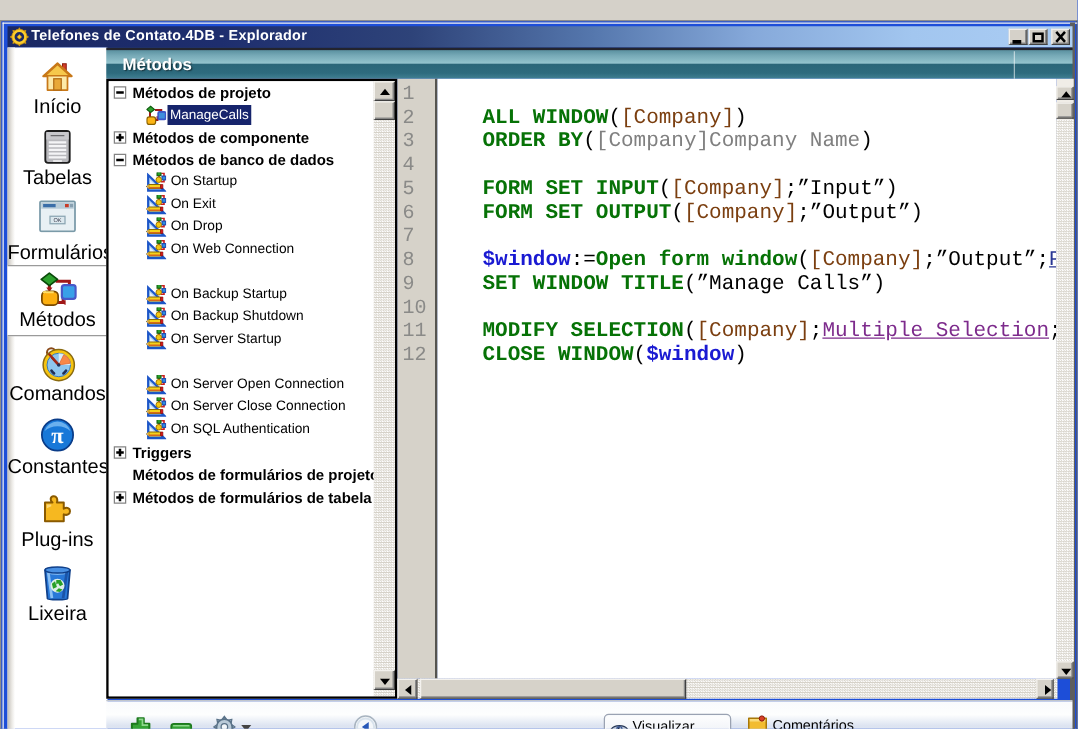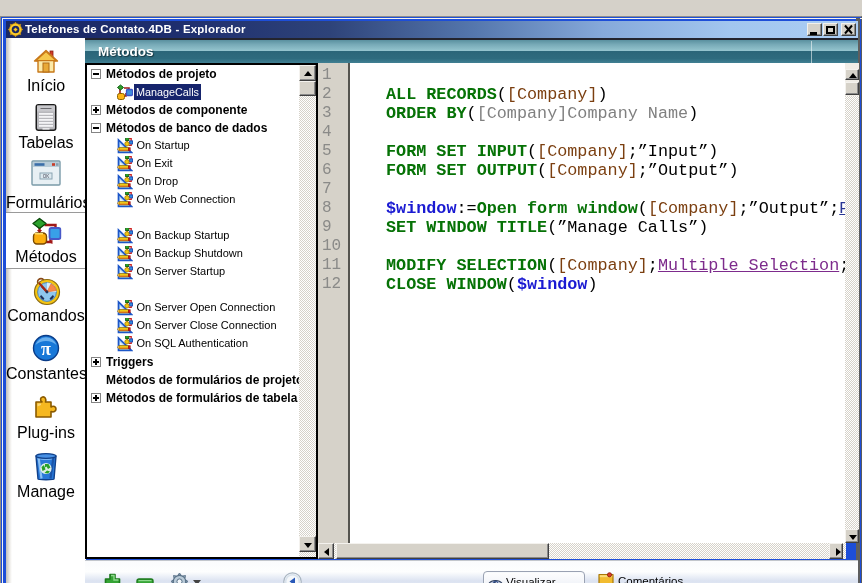--- a/index.html
+++ b/index.html
@@ -244,21 +244,21 @@
    <path d="M5.5 5 L8.5 26.5" stroke="#8ac0f4" stroke-width="2.2"></path>
    <path d="M20.5 5 L17.5 26.5" stroke="#1a54a8" stroke-width="2.2"></path>
    <ellipse cx="13" cy="4" rx="10" ry="2.4" fill="#4890e4" stroke="#10408a" stroke-width="1.2"></ellipse>
    <g transform="translate(13,16.5)">
     <circle r="5.6" fill="#e8f4e8" opacity="0.95"></circle>
     <path d="M-1 -4.5 L2.5 -4.5 L4.5 -1 L2 0.5 L0.5 -2 L-1 -1 Z" fill="#28a028"></path>
     <path d="M-4.5 -1.5 L-2 -3.5 L-0.5 1 L-3.5 2.5 Z" fill="#28a028"></path>
     <path d="M-1.5 4.5 L1 2 L4 3 L2 5 Z" fill="#28a028"></path>
    </g>
   </svg>
-  <div class="lbl">Manage</div>
+  <div class="lbl">Lixeira</div>
  </div>
 </div>
 
 <div id="teal">
       <div class="vline" style="left:726px"></div>
       <div id="tealtxt">Métodos</div>
     </div>
 
 <div id="treepanel">
       <div id="tree">
@@ -374,21 +374,21 @@
 <div class="lnum" style="top:79px">5</div>
 <div class="lnum" style="top:98px">6</div>
 <div class="lnum" style="top:117px">7</div>
 <div class="lnum" style="top:136px">8</div>
 <div class="lnum" style="top:155px">9</div>
 <div class="lnum" style="top:174px">10</div>
 <div class="lnum" style="top:193px">11</div>
 <div class="lnum" style="top:212px">12</div>
 </div>
 <div id="code">
-<div class="cline" style="top:22px"><span class="k">ALL RECORDS</span><span class="pl">(</span><span class="tbl">[Company]</span><span class="pl">)</span></div>
+<div class="cline" style="top:22px"><span class="k">ALL WINDOW</span><span class="pl">(</span><span class="tbl">[Company]</span><span class="pl">)</span></div>
 <div class="cline" style="top:41px"><span class="k">ORDER BY</span><span class="pl">(</span><span class="fld">[Company]Company Name</span><span class="pl">)</span></div>
 <div class="cline" style="top:79px"><span class="k">FORM SET INPUT</span><span class="pl">(</span><span class="tbl">[Company]</span><span class="pl">;</span><span class="str">”Input”</span><span class="pl">)</span></div>
 <div class="cline" style="top:98px"><span class="k">FORM SET OUTPUT</span><span class="pl">(</span><span class="tbl">[Company]</span><span class="pl">;</span><span class="str">”Output”</span><span class="pl">)</span></div>
 <div class="cline" style="top:136px"><span class="vr">$window</span><span class="pl">:=</span><span class="k">Open form window</span><span class="pl">(</span><span class="tbl">[Company]</span><span class="pl">;</span><span class="str">”Output”</span><span class="pl">;</span><span class="cst">Plain form window</span></div>
 <div class="cline" style="top:155px"><span class="k">SET WINDOW TITLE</span><span class="pl">(</span><span class="str">”Manage Calls”</span><span class="pl">)</span></div>
 <div class="cline" style="top:193px"><span class="k">MODIFY SELECTION</span><span class="pl">(</span><span class="tbl">[Company]</span><span class="pl">;</span><span class="mth">Multiple Selection</span><span class="pl">;*)</span></div>
 <div class="cline" style="top:212px"><span class="k">CLOSE WINDOW</span><span class="pl">(</span><span class="vr">$window</span><span class="pl">)</span></div>
 </div>
 <div id="vscroll">
  <div class="sbtrack" style="position:absolute;left:0;top:33px;width:14px;height:433px"></div>

